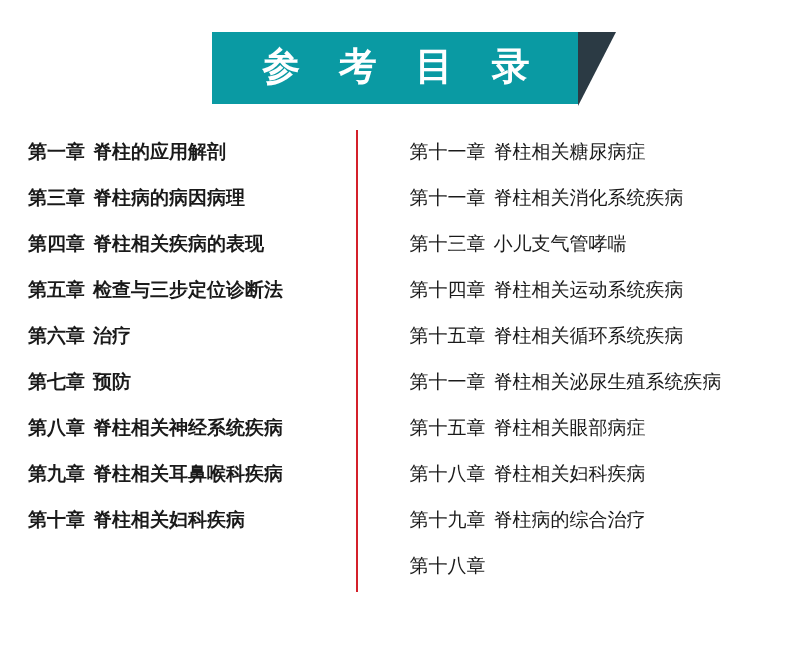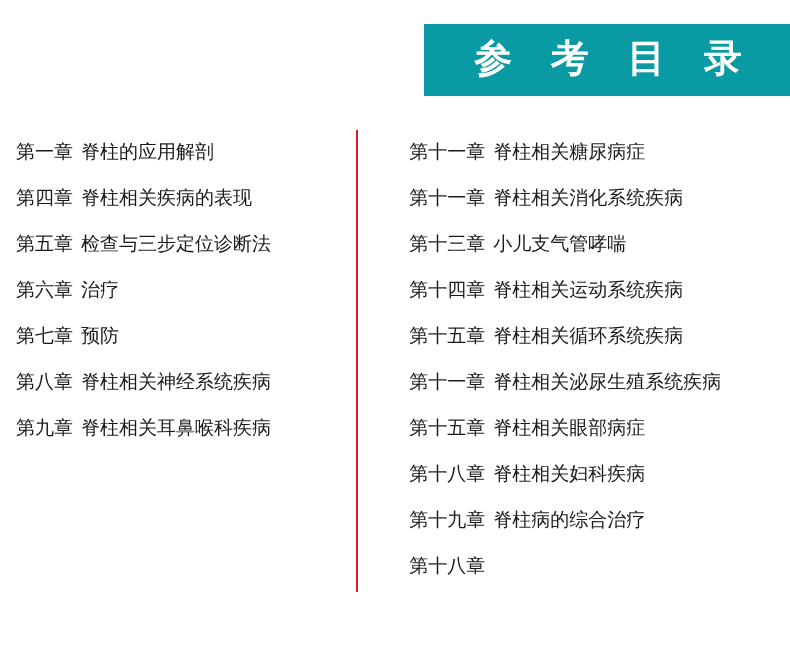--- a/index.html
+++ b/index.html
@@ -18,22 +18,22 @@
     width: 790px;
     height: 650px;
   }
 
   
   .banner-wrap {
     position: relative;
     height: 112px;
     display: flex;
     align-items: flex-start;
-    justify-content: flex-end;
-    padding-top: 24px;
+    justify-content: center;
+    padding-top: 32px;
     box-sizing: border-box;
   }
   .banner {
     position: relative;
     display: inline-block;
   }
   .banner-body {
     background: #0a9aa3;
     color: #ffffff;
     font-size: 38px;
@@ -57,21 +57,22 @@
   .columns {
     position: relative;
     display: flex;
     padding: 16px 0 0 0;
   }
   .col {
     box-sizing: border-box;
   }
   .col-left {
     width: 356px;
-    padding-left: 16px;
+    padding-left: 28px;
+    font-weight: bold;
   }
   .col-right {
     width: 434px;
     padding-left: 42px;
     margin-left: 21px;
   }
   .divider {
     position: absolute;
     left: 356px;
     top: 18px;
@@ -104,26 +105,28 @@
       <div class="banner-body">参 考 目 录</div>
       <div class="banner-tail"></div>
     </div>
   </div>
 
   <div class="columns">
     <div class="divider"></div>
 
     <div class="col col-left">
       <div class="entry"><span class="num">第一章</span><span class="sep"></span><span>脊柱的应用解剖</span></div>
+      <div class="entry"><span class="num">第三章</span><span class="sep"></span><span>脊柱病的病因病理</span></div>
       <div class="entry"><span class="num">第四章</span><span class="sep"></span><span>脊柱相关疾病的表现</span></div>
       <div class="entry"><span class="num">第五章</span><span class="sep"></span><span>检查与三步定位诊断法</span></div>
       <div class="entry"><span class="num">第六章</span><span class="sep"></span><span>治疗</span></div>
       <div class="entry"><span class="num">第七章</span><span class="sep"></span><span>预防</span></div>
       <div class="entry"><span class="num">第八章</span><span class="sep"></span><span>脊柱相关神经系统疾病</span></div>
       <div class="entry"><span class="num">第九章</span><span class="sep"></span><span>脊柱相关耳鼻喉科疾病</span></div>
+      <div class="entry"><span class="num">第十章</span><span class="sep"></span><span>脊柱相关妇科疾病</span></div>
     </div>
 
     <div class="col col-right">
       <div class="entry"><span class="num">第十一章</span><span class="sep"></span><span>脊柱相关糖尿病症</span></div>
       <div class="entry"><span class="num">第十一章</span><span class="sep"></span><span>脊柱相关消化系统疾病</span></div>
       <div class="entry"><span class="num">第十三章</span><span class="sep"></span><span>小儿支气管哮喘</span></div>
       <div class="entry"><span class="num">第十四章</span><span class="sep"></span><span>脊柱相关运动系统疾病</span></div>
       <div class="entry"><span class="num">第十五章</span><span class="sep"></span><span>脊柱相关循环系统疾病</span></div>
       <div class="entry"><span class="num">第十一章</span><span class="sep"></span><span>脊柱相关泌尿生殖系统疾病</span></div>
       <div class="entry"><span class="num">第十五章</span><span class="sep"></span><span>脊柱相关眼部病症</span></div>

